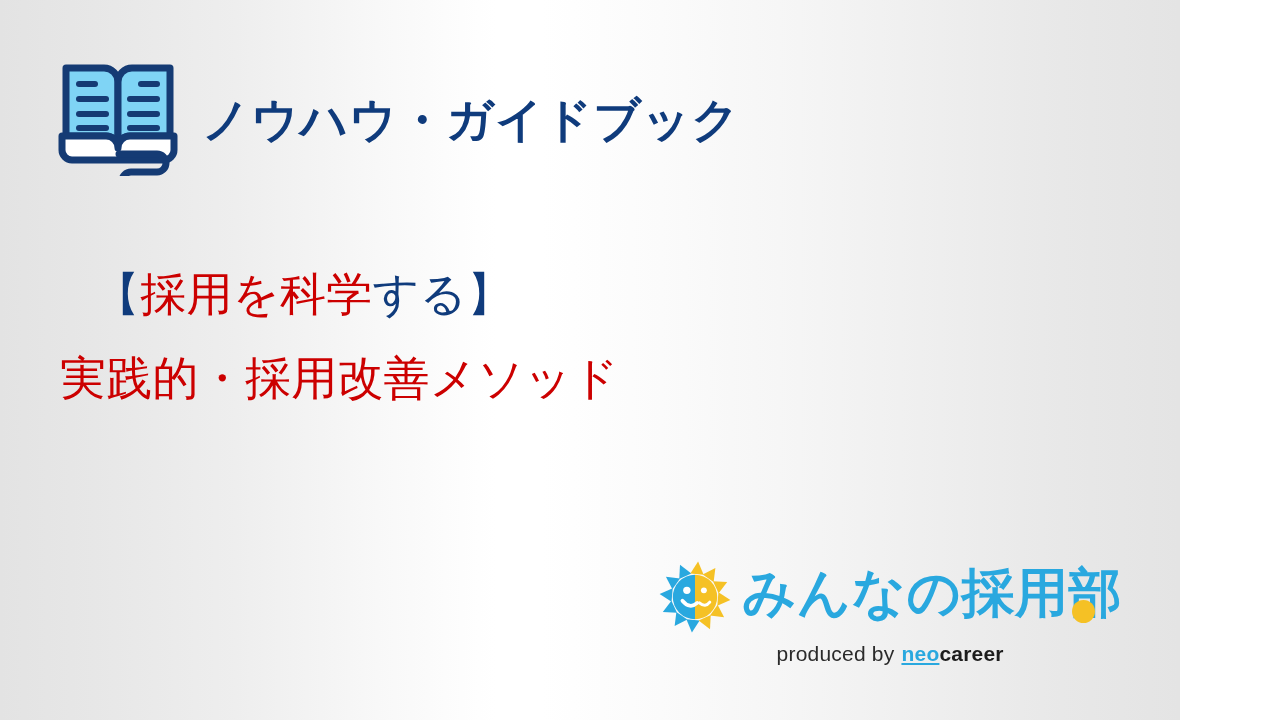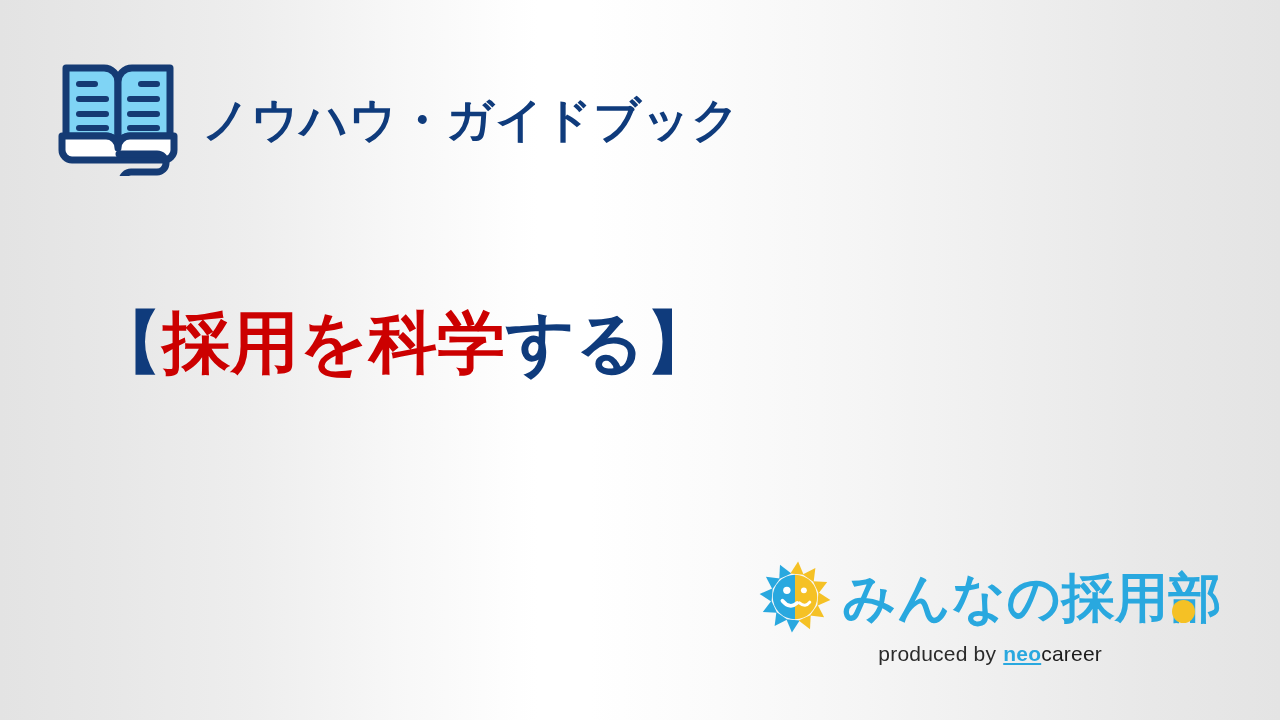--- a/index.html
+++ b/index.html
@@ -10,21 +10,21 @@
   body {
     width: 1280px;
     height: 720px;
     overflow: hidden;
     font-family: "Liberation Sans", "DejaVu Sans", sans-serif;
     background: #ffffff;
   }
 
   #slide {
     position: relative;
-    width: 1280px;
+    width: 1180px;
     height: 720px;
     background: linear-gradient(
       to right,
       #e3e3e3 0%,
       #e7e7e7 8%,
       #eeeeee 20%,
       #f8f8f8 32%,
       #ffffff 42%,
       #ffffff 46%,
       #fbfbfb 56%,
@@ -62,46 +62,46 @@
   }
 
   
   #title-block {
     position: absolute;
     left: 60px;
     top: 252px;
     width: 1120px;
   }
   .title-line {
-    font-size: 68px;
-    font-weight: 700;
+    font-size: 46px;
+    font-weight: 400;
     line-height: 84px;
     letter-spacing: 0.005em;
     white-space: nowrap;
-    margin-top: 48px;
   }
   .title-line.indent {
     padding-left: 34px;
   }
   .navy { color: #0f3b7c; }
   .red  { color: #cc0000; }
 
   
   #brand-logo {
     position: absolute;
     right: 58px;
     bottom: 56px;
     display: flex;
     flex-direction: column;
     align-items: center;
   }
   #brand-top {
     display: flex;
     align-items: center;
     gap: 10px;
+    font-family: Liberation Mono, monospace;
   }
   #sun-mark {
     width: 74px;
     height: 74px;
     display: block;
     flex: 0 0 auto;
   }
   #brand-name-wrap {
     position: relative;
     display: block;
@@ -137,21 +137,21 @@
     font-weight: 400;
   }
   .sub-neo {
     color: #29a8df;
     font-weight: 700;
     margin-left: 7px;
     text-decoration: underline;
   }
   .sub-career {
     color: #1c1c1c;
-    font-weight: 400;
+    font-weight: 700;
   }
 </style>
 </head>
 <body>
 
 <div id="slide">
 
   <div id="header-badge">
 
     <span>
@@ -184,20 +184,23 @@
     <span id="header-label">ノウハウ・ガイドブック</span>
   </div>
 
   <div id="title-block">
 
     <div class="title-line indent">
       <span class="navy">【</span><span class="red">採用を科学</span><span class="navy">する】</span>
     </div>
 
 
+    <div class="title-line">
+      <span class="red">実践的・採用改善メソッド</span>
+    </div>
 
   </div>
 
   <div id="brand-logo">
 
     <div id="brand-top">
 
       <span>
         <svg id="sun-mark" viewBox="0 0 100 100" xmlns="http://www.w3.org/2000/svg" aria-hidden="true">
 

